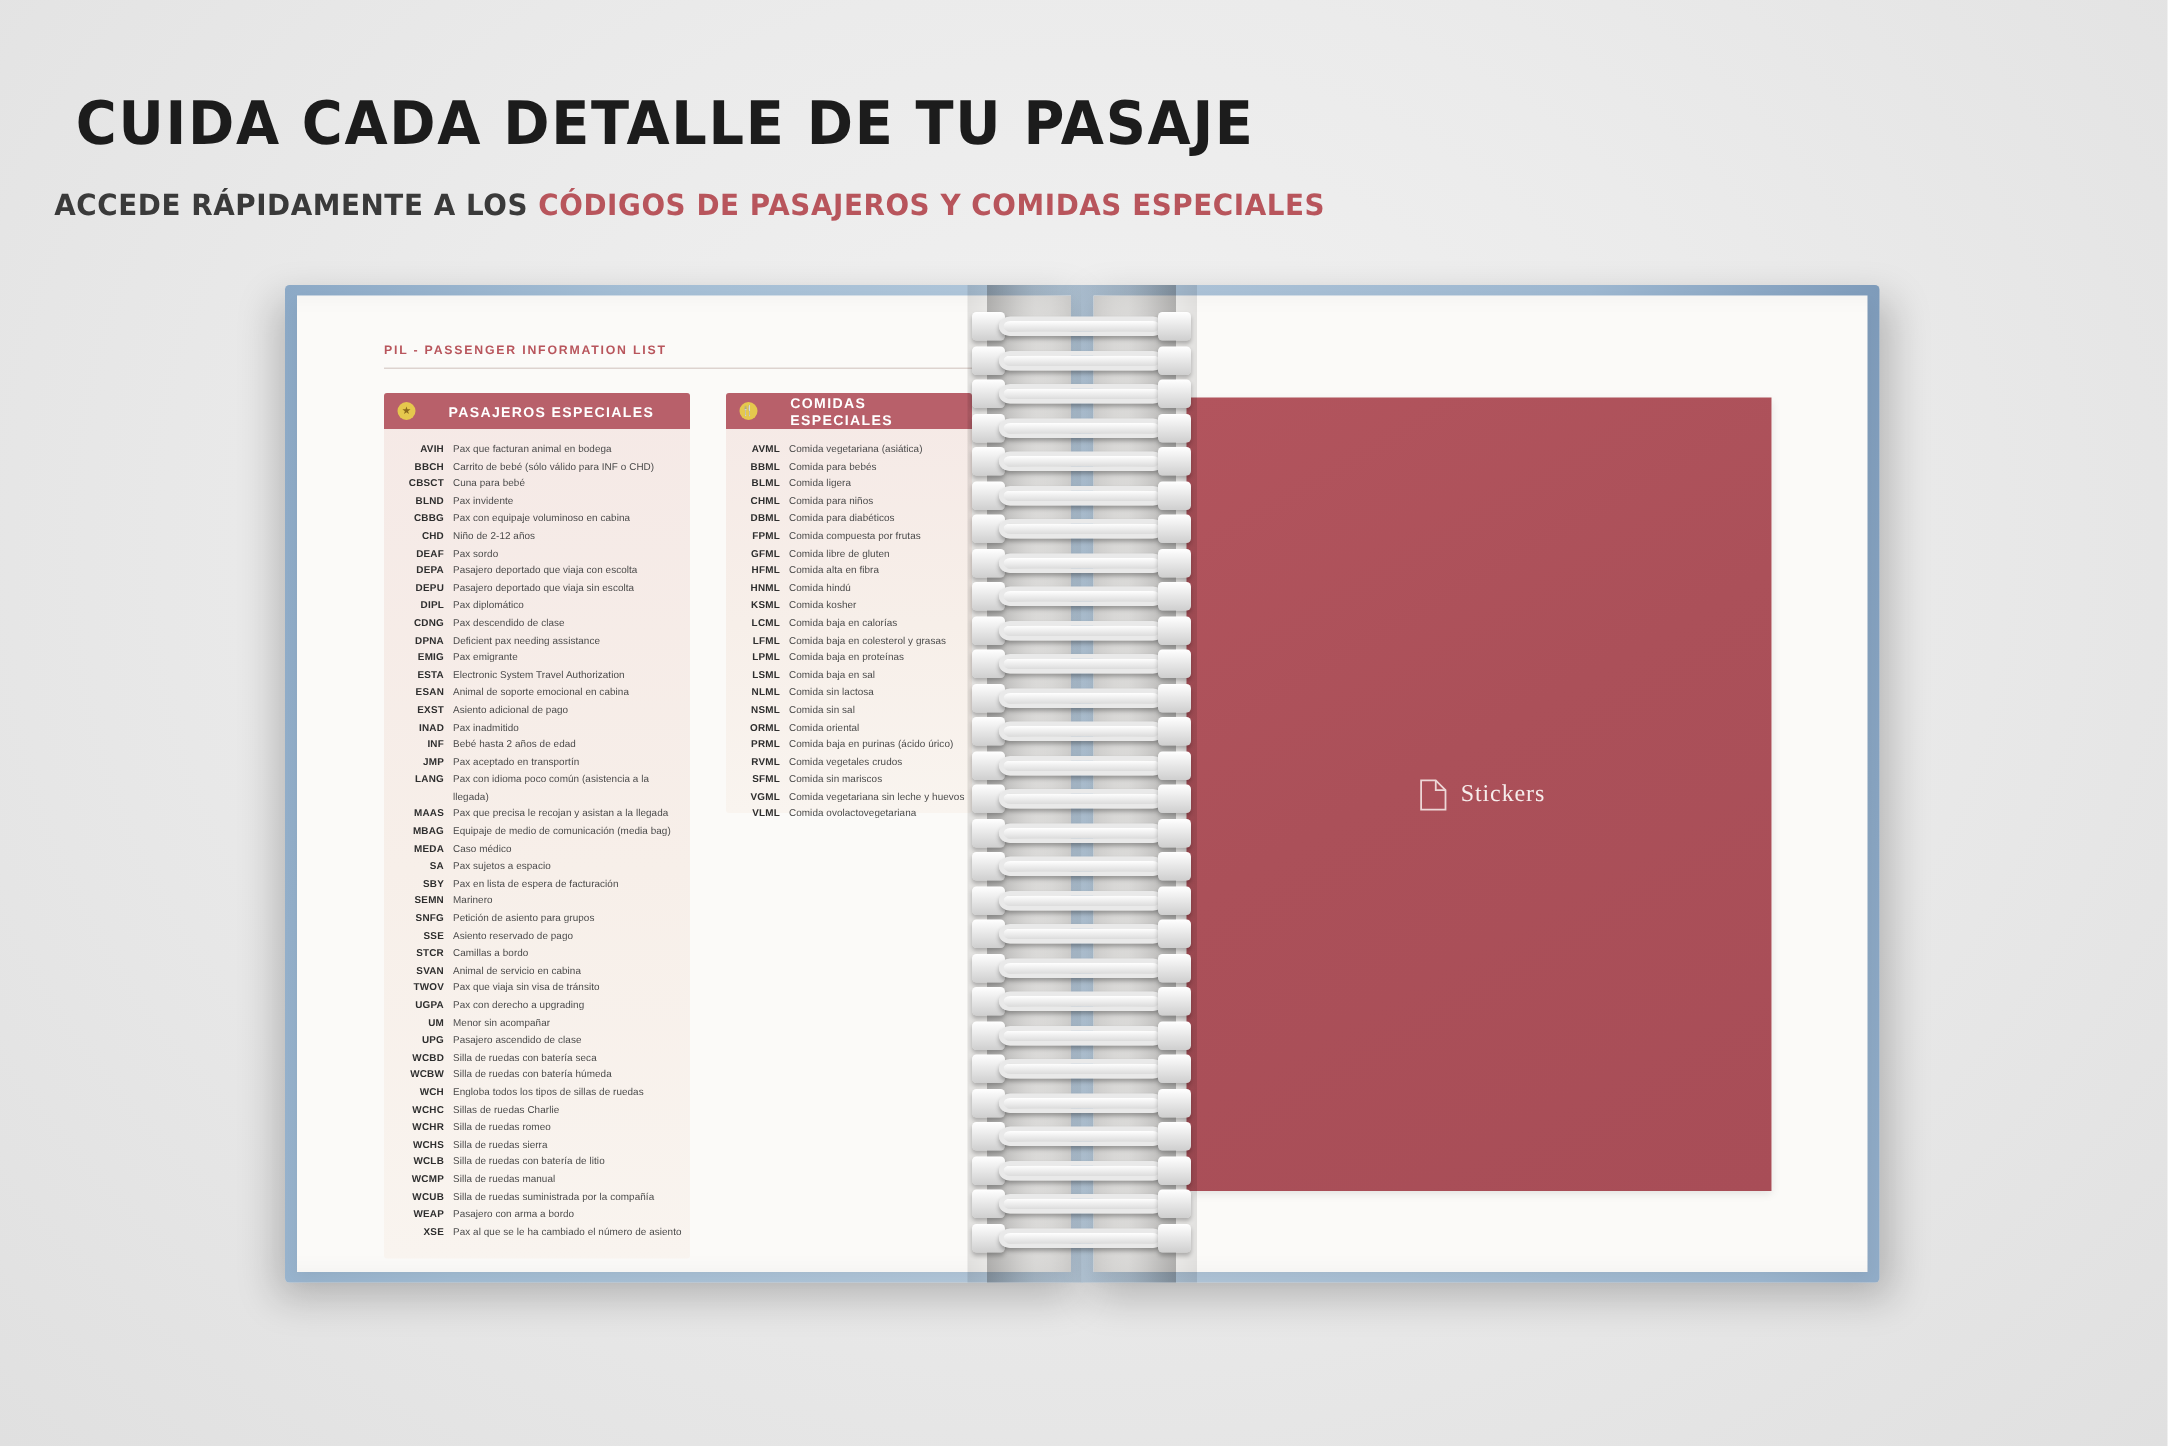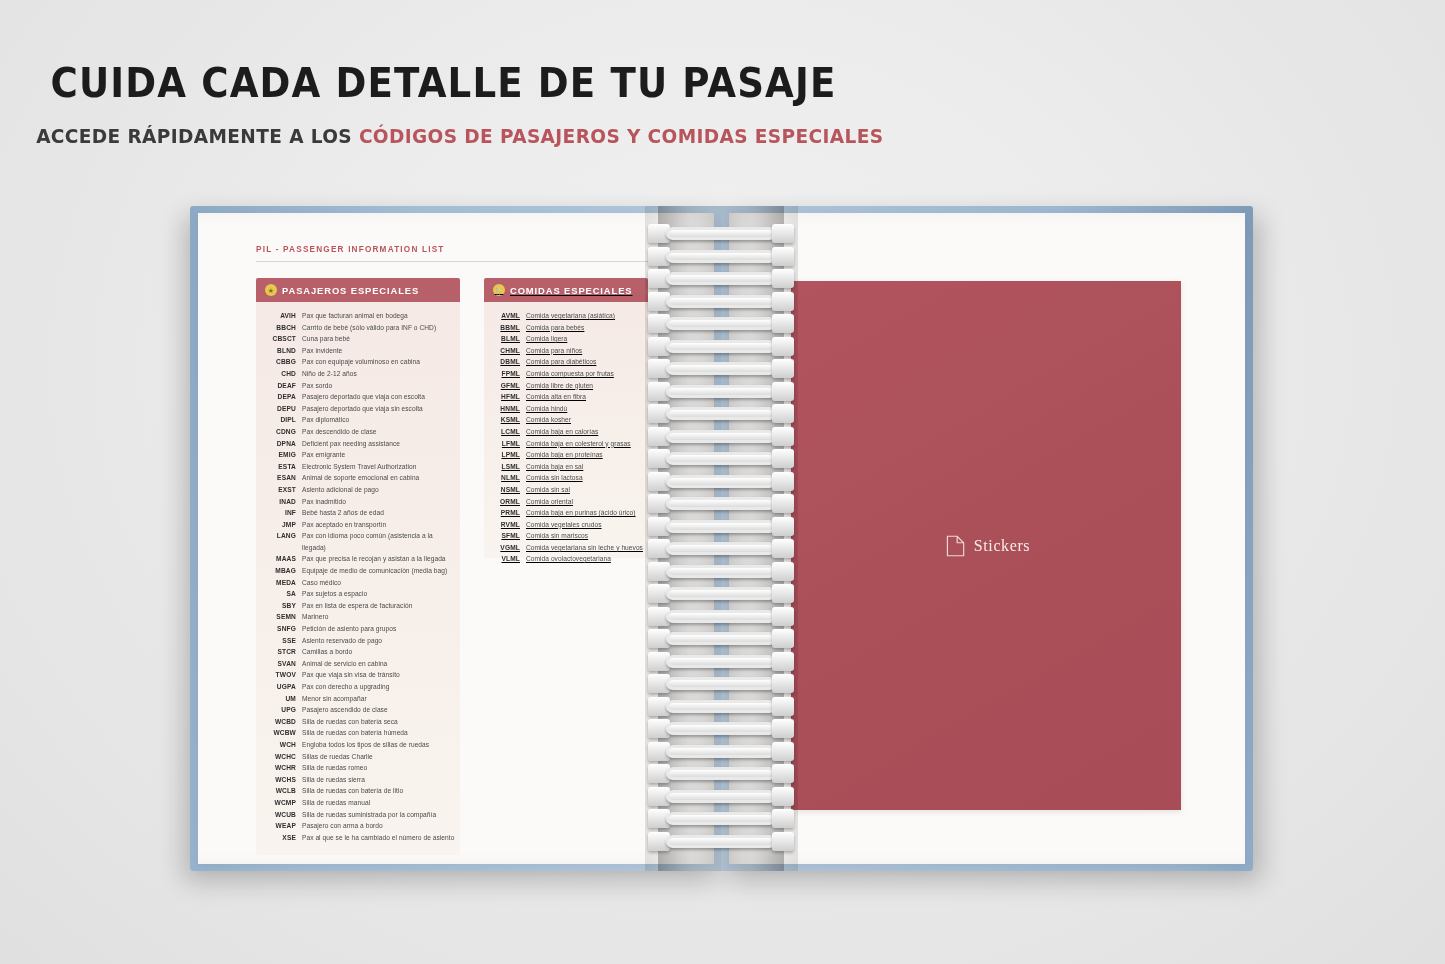--- a/index.html
+++ b/index.html
@@ -33,21 +33,21 @@
     letter-spacing: 0.4px;
     color: #3a3a3a;
     font-family: "DejaVu Sans", sans-serif;
     transform: scaleX(0.95);
   }
   .header .sub .accent { color: #b8555c; }
 
   
   .notebook {
     position: absolute;
-    left: 190px; top: 206px;
+    left: 190px; top: 190px;
     width: 1063px; height: 665px;
   }
   
   .cover-left {
     position: absolute; left: 0; top: 0;
     width: 532px; height: 665px;
     background: linear-gradient(100deg, #8ca9c6 0%, #a3bdd4 35%, #b6cadc 100%);
     border-radius: 3px 0 0 3px;
     box-shadow: -6px 10px 26px rgba(0,0,0,0.22);
   }
@@ -129,29 +129,29 @@
     background: #ddd3cf;
   }
 
   .col {
     position: absolute;
     top: 65px;
     background: linear-gradient(180deg, #f5e9e6 0%, #f7efe9 55%, #f9f4ef 100%);
     border-radius: 2px;
   }
   .col.left-col { left: 58px; width: 204px; height: 577px; }
-  .col.right-col { left: 286px; width: 164px; height: 280px; text-decoration: underline; }
+  .col.right-col { left: 286px; width: 164px; height: 280px; }
 
   .col-head {
     height: 24px;
     background: #b8606a;
     display: flex;
     align-items: center;
     padding-left: 9px;
-    gap: 5px;
+    gap: 22px;
     border-radius: 2px 2px 0 0;
   }
   .col-head .badge {
     width: 12px; height: 12px; border-radius: 50%;
     background: #e5c84d;
     display: flex; align-items: center; justify-content: center;
     font-size: 7px; color: #8a6a1c; line-height: 1;
   }
   .col-head .title {
     font-size: 9.4px;

